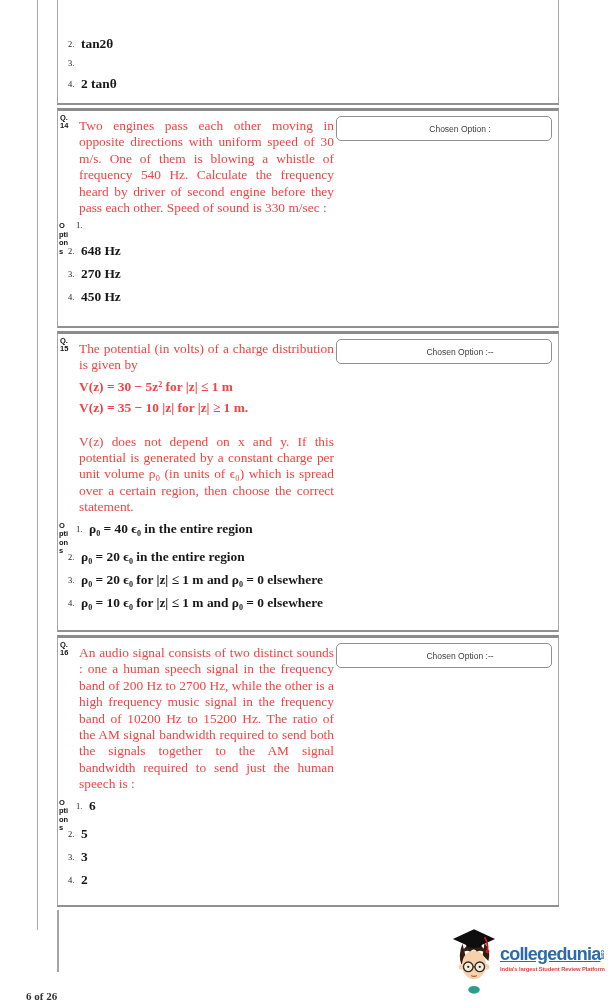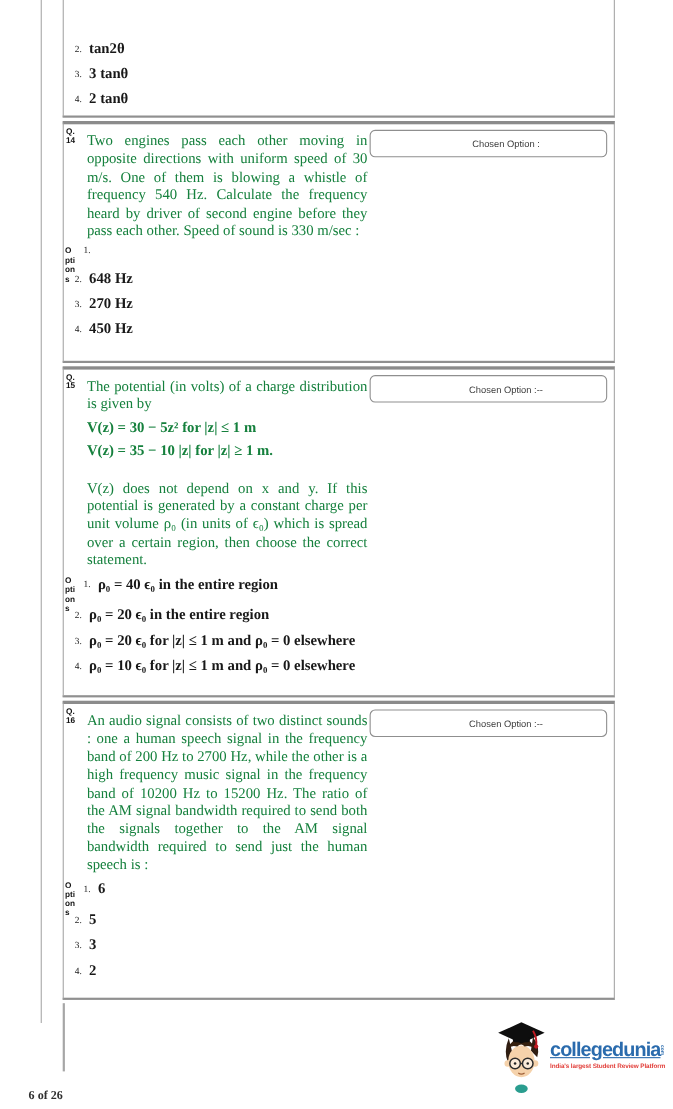--- a/index.html
+++ b/index.html
@@ -14,21 +14,21 @@
     border-left:1.5px solid #a6a6a6;border-right:1.5px solid #a6a6a6;
     border-top:3px solid #8b8b8b;border-bottom:2px solid #909090;
     margin-bottom:3px;
   }
   .qblock.partial{border-top:none;min-height:105px;padding-top:36px;}
   .qb14{min-height:220px;} .qb15{min-height:301px;} .qb16{min-height:272px;}
   .qnum{
     position:absolute;left:2px;top:3px;width:17px;
     font-family:"Liberation Sans",sans-serif;font-weight:bold;font-size:7.5px;line-height:8px;color:#111;
   }
-  .qtext{margin:7px 0 0 21px;width:255px;text-align:justify;font-size:13.4px;line-height:16.4px;color:#15803d;}
+  .qtext{margin:7px 0 0 21px;width:255px;text-align:justify;font-size:13.4px;line-height:16.4px;color:#ef4444;}
   .qtext p{margin:0;}
   .qtext p.eq{text-align:left;margin:5px 0 0 0;font-weight:bold;}
   .qtext p.after-eq{margin-top:17px;}
   .chosen{
     position:absolute;left:278px;top:5px;width:216px;height:25px;box-sizing:border-box;
     border:1px solid #8f8f8f;border-radius:5px;background:#fff;
     display:flex;align-items:center;justify-content:center;
     font-family:"Liberation Sans",sans-serif;font-size:8.5px;color:#3c3c3c;padding-left:32px;
   }
   .opts{position:relative;margin:5px 0 6px 0;}
@@ -67,21 +67,20 @@
 
 <div class="col">
 
   <section class="qblock partial">
     <div class="optrow">
       <span class="optnum">2.</span>
       <span class="opttext">tan2θ</span>
     </div>
     <div class="optrow">
       <span class="optnum">3.</span>
-      <span class="opttext">3 tanθ</span>
     </div>
     <div class="optrow">
       <span class="optnum">4.</span>
       <span class="opttext">2 tanθ</span>
     </div>
   </section>
 
   <section class="qblock qb14">
     <div class="qnum">
       <div>Q.</div>

